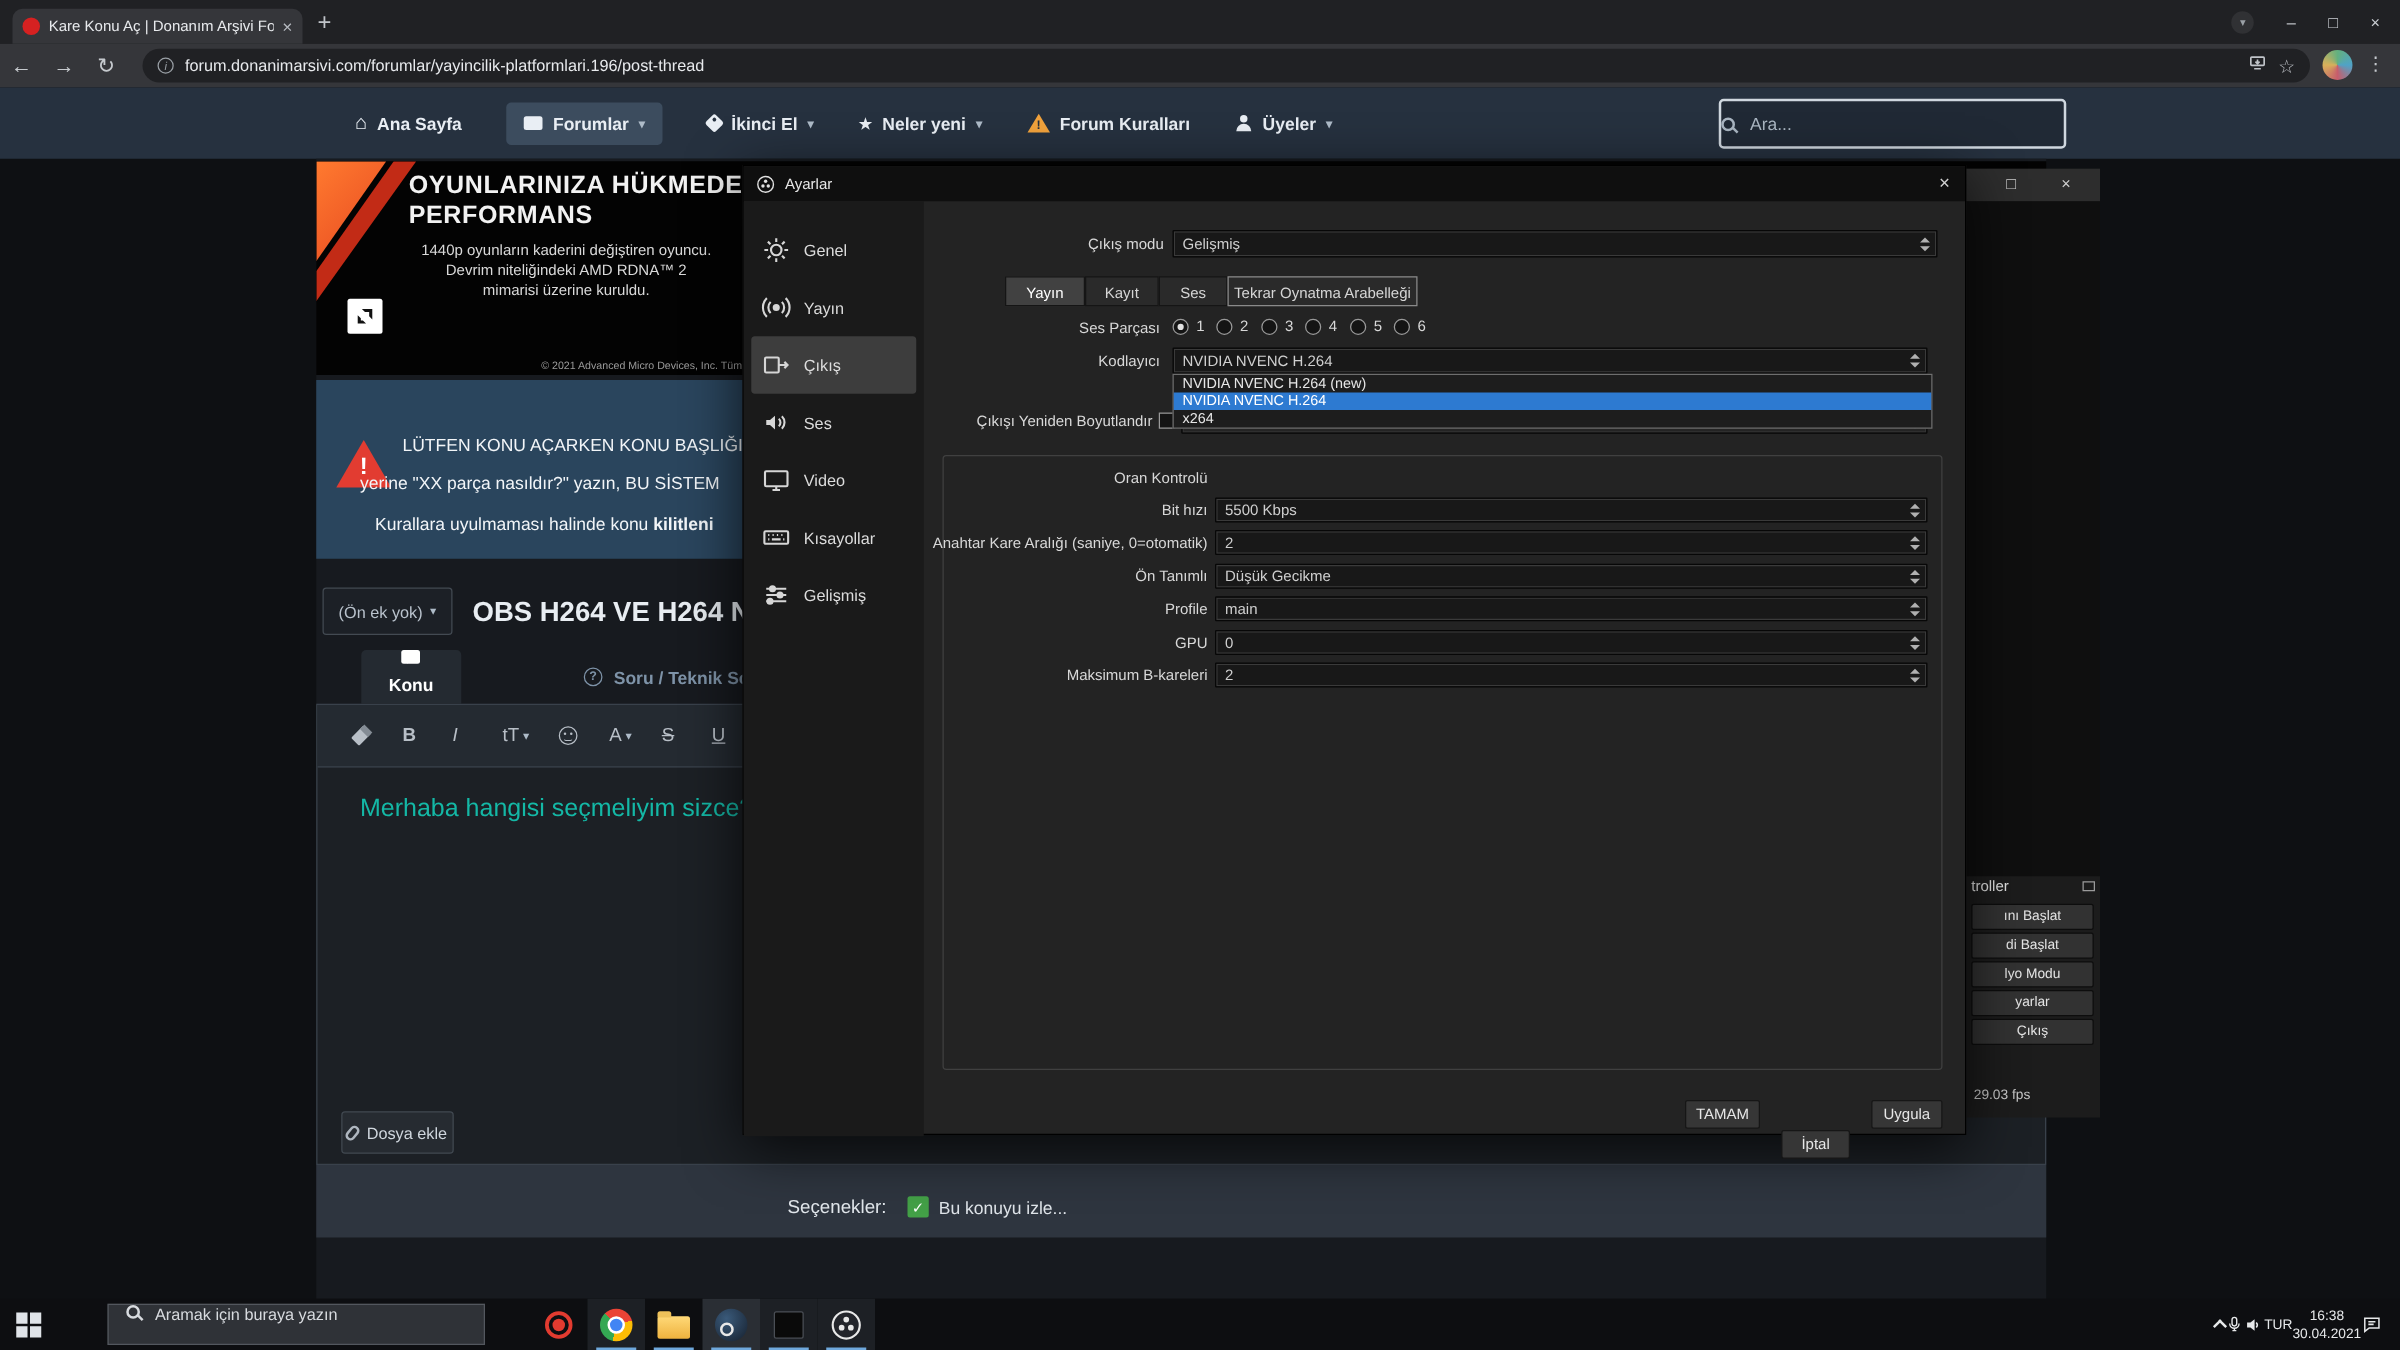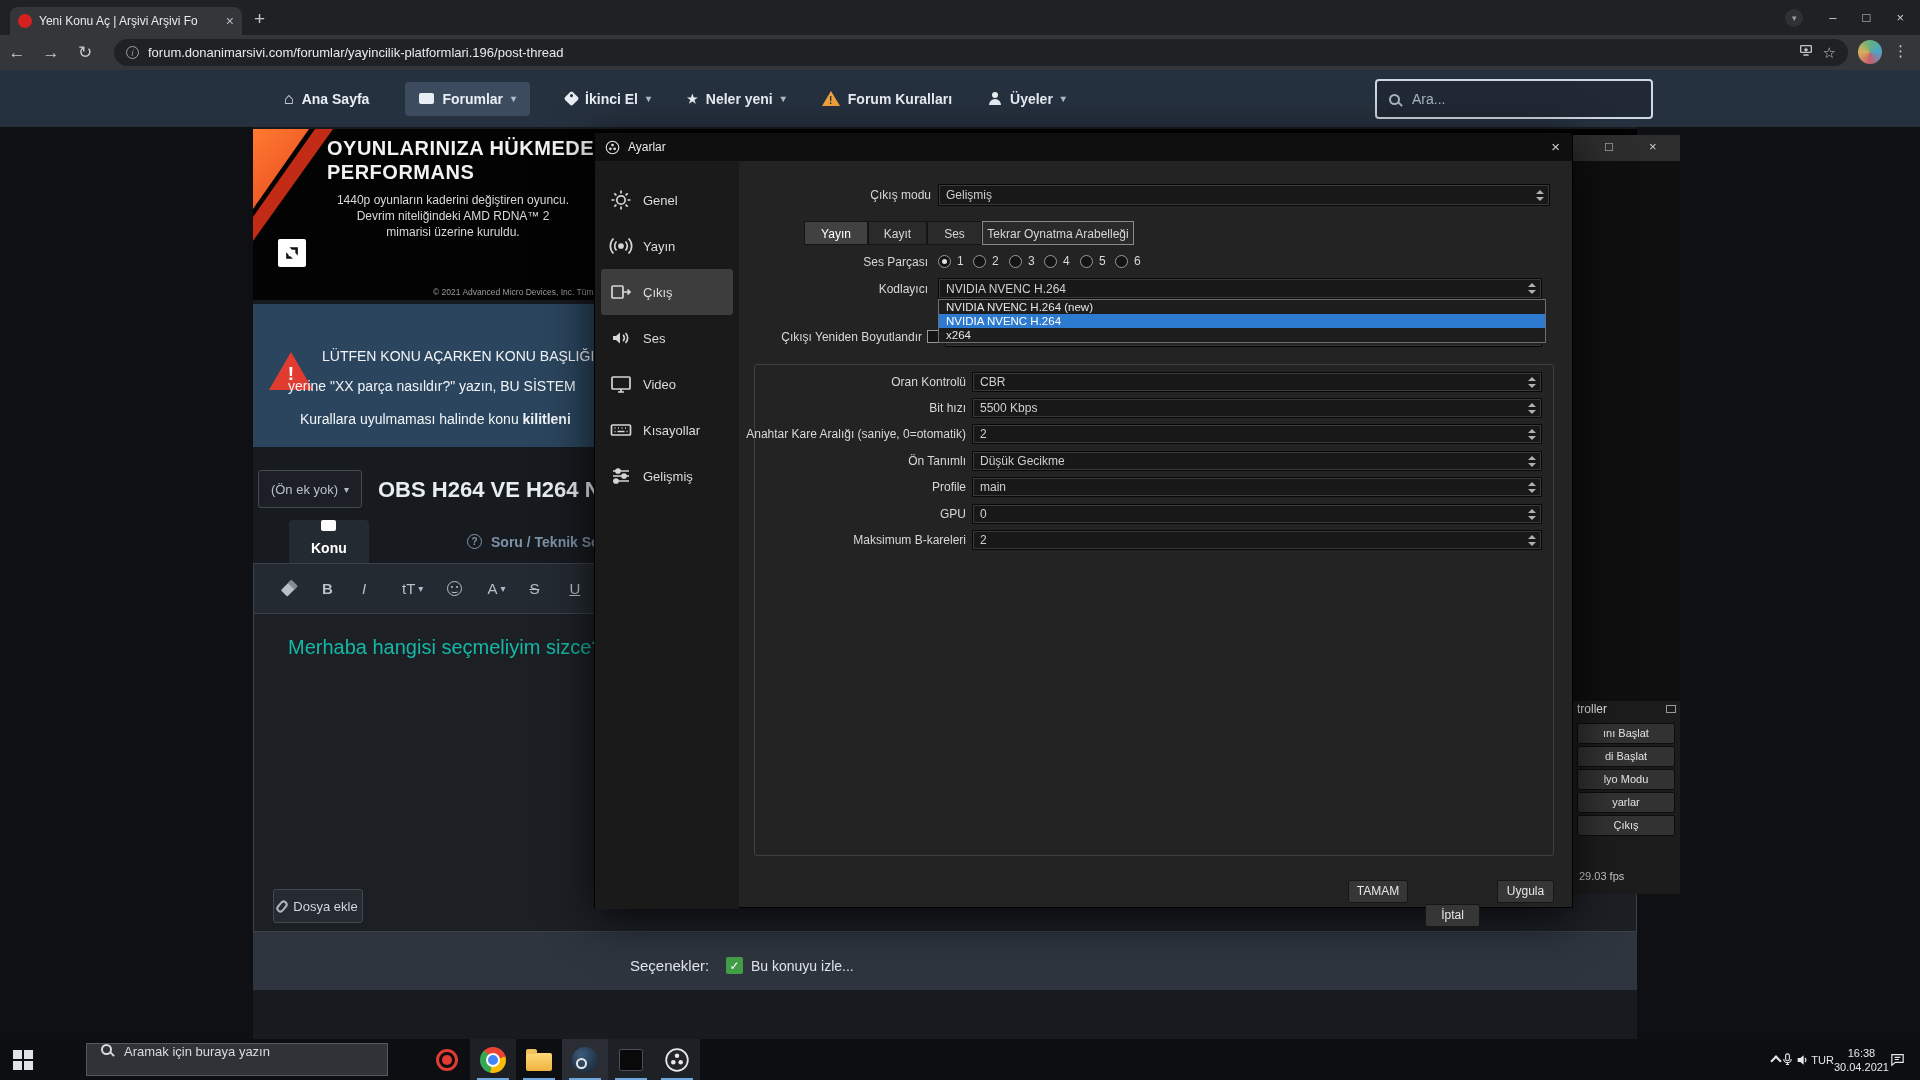--- a/index.html
+++ b/index.html
@@ -35,21 +35,21 @@
   .bub::after { content:""; position:absolute; left:3px; bottom:-4px; border:4px solid transparent; border-top-color:currentColor; border-left-width:2px; border-right-width:2px; }
   .tagic { width:11px; height:11px; background:currentColor; display:inline-block; transform:rotate(45deg); border-radius:2px; position:relative; }
   .tagic::after { content:""; position:absolute; top:2px; left:2px; width:3px; height:3px; border-radius:50%; background:#26313f; }
   .warnic { width:0; height:0; border-left:9px solid transparent; border-right:9px solid transparent; border-bottom:15px solid #f2a33c; position:relative; display:inline-block; }
   .warnic::after { content:"!"; position:absolute; top:4px; left:0; transform:translateX(-50%); font-size:10px; font-weight:bold; color:#26313f; }
   .personic { width:14px; height:13px; position:relative; display:inline-block; }
   .personic::before { content:""; position:absolute; top:0; left:4px; width:6px; height:6px; border-radius:50%; background:currentColor; }
   .personic::after { content:""; position:absolute; bottom:0; left:1px; width:12px; height:6px; border-radius:6px 6px 0 0; background:currentColor; }
   .mag { width:11px; height:11px; border:2px solid currentColor; border-radius:50%; position:relative; display:inline-block; }
   .mag::after { content:""; position:absolute; width:6px; height:2px; background:currentColor; transform:rotate(45deg); right:-5px; bottom:-2px; }
-  .fsearch { position:absolute; left:1375px; top:9px; width:278px; height:40px; border:2px solid #cfd7df; border-radius:4px; display:flex; align-items:center; gap:12px; padding:0 12px; color:#aab6c2; font-size:14px; background:rgba(0,0,0,.15); }
+  .fsearch { position:absolute; left:1375px; top:9px; width:278px; height:40px; border:2px solid #cfd7df; border-radius:4px; display:flex; align-items:center; gap:12px; padding:0 0; color:#aab6c2; font-size:14px; background:rgba(0,0,0,.15); }
 
   
   .pagecol { position:absolute; left:253px; top:127px; width:1384px; height:912px; background:#171a1f; }
   .banner { position:absolute; left:253px; top:129px; width:1384px; height:171px; background:#030303; overflow:hidden; }
   .bdec1 { position:absolute; left:0; top:0; width:78px; height:92px; background:linear-gradient(135deg,#ff7a2f,#df3a1d); clip-path:polygon(0 0,56px 0,0 80px); }
   .bdec2 { position:absolute; left:0; top:0; width:95px; height:115px; background:#c22b16; clip-path:polygon(62px 0,80px 0,0 112px,0 88px); }
   .bh1 { position:absolute; left:74px; top:8px; color:#f2f2f2; font-size:20px; font-weight:bold; letter-spacing:.5px; white-space:nowrap; }
   .bh2 { position:absolute; left:74px; top:32px; color:#f2f2f2; font-size:20px; font-weight:bold; letter-spacing:.5px; }
   .bbody { position:absolute; left:60px; top:63px; width:280px; text-align:center; color:#d9d9d9; font-size:12px; line-height:16px; }
   .amdbox { position:absolute; left:25px; top:110px; width:28px; height:28px; background:#fff; border-radius:2px; display:flex; align-items:center; justify-content:center; }
@@ -151,21 +151,21 @@
   .clockblk { color:#e6e8ea; font-size:11px; text-align:center; line-height:14px; }
 </style>
 </head>
 <body>
 
 <div class="screen">
 
   <div class="tabstrip">
     <div class="btab">
       <span class="favicon"></span>
-      <span class="tabtitle">Yeni Konu Aç | Arşivi Arşivi Fo</span>
+      <span class="tabtitle">Kare Konu Aç | Donanım Arşivi Fo</span>
       <span class="tabclose">×</span>
     </div>
     <span class="newtab">+</span>
     <div class="wctl">
       <span class="tsearch">▾</span>
       <span class="wbtn">–</span>
       <span class="wbtn">□</span>
       <span class="wbtn">×</span>
     </div>
   </div>
@@ -448,27 +448,20 @@
 
     <div class="odrop">
       <div class="oditem">NVIDIA NVENC H.264 (new)</div>
       <div class="oditem sel">NVIDIA NVENC H.264</div>
       <div class="oditem">x264</div>
     </div>
 
     <div class="ogroup"></div>
 
     <div class="olabel" style="left:140px; top:239px; width:231px; line-height:20px;">Oran Kontrolü</div>
-    <div class="octl" style="left:377px; top:239px; width:570px; height:20px;">
-      <span>CBR</span>
-      <span class="arrs">
-          <i class="up"></i>
-          <i class="dn"></i>
-        </span>
-    </div>
 
     <div class="olabel" style="left:140px; top:265px; width:231px; line-height:20px;">Bit hızı</div>
     <div class="octl" style="left:377px; top:265px; width:570px; height:20px;">
       <span>5500 Kbps</span>
       <span class="arrs">
           <i class="up"></i>
           <i class="dn"></i>
         </span>
     </div>
 

